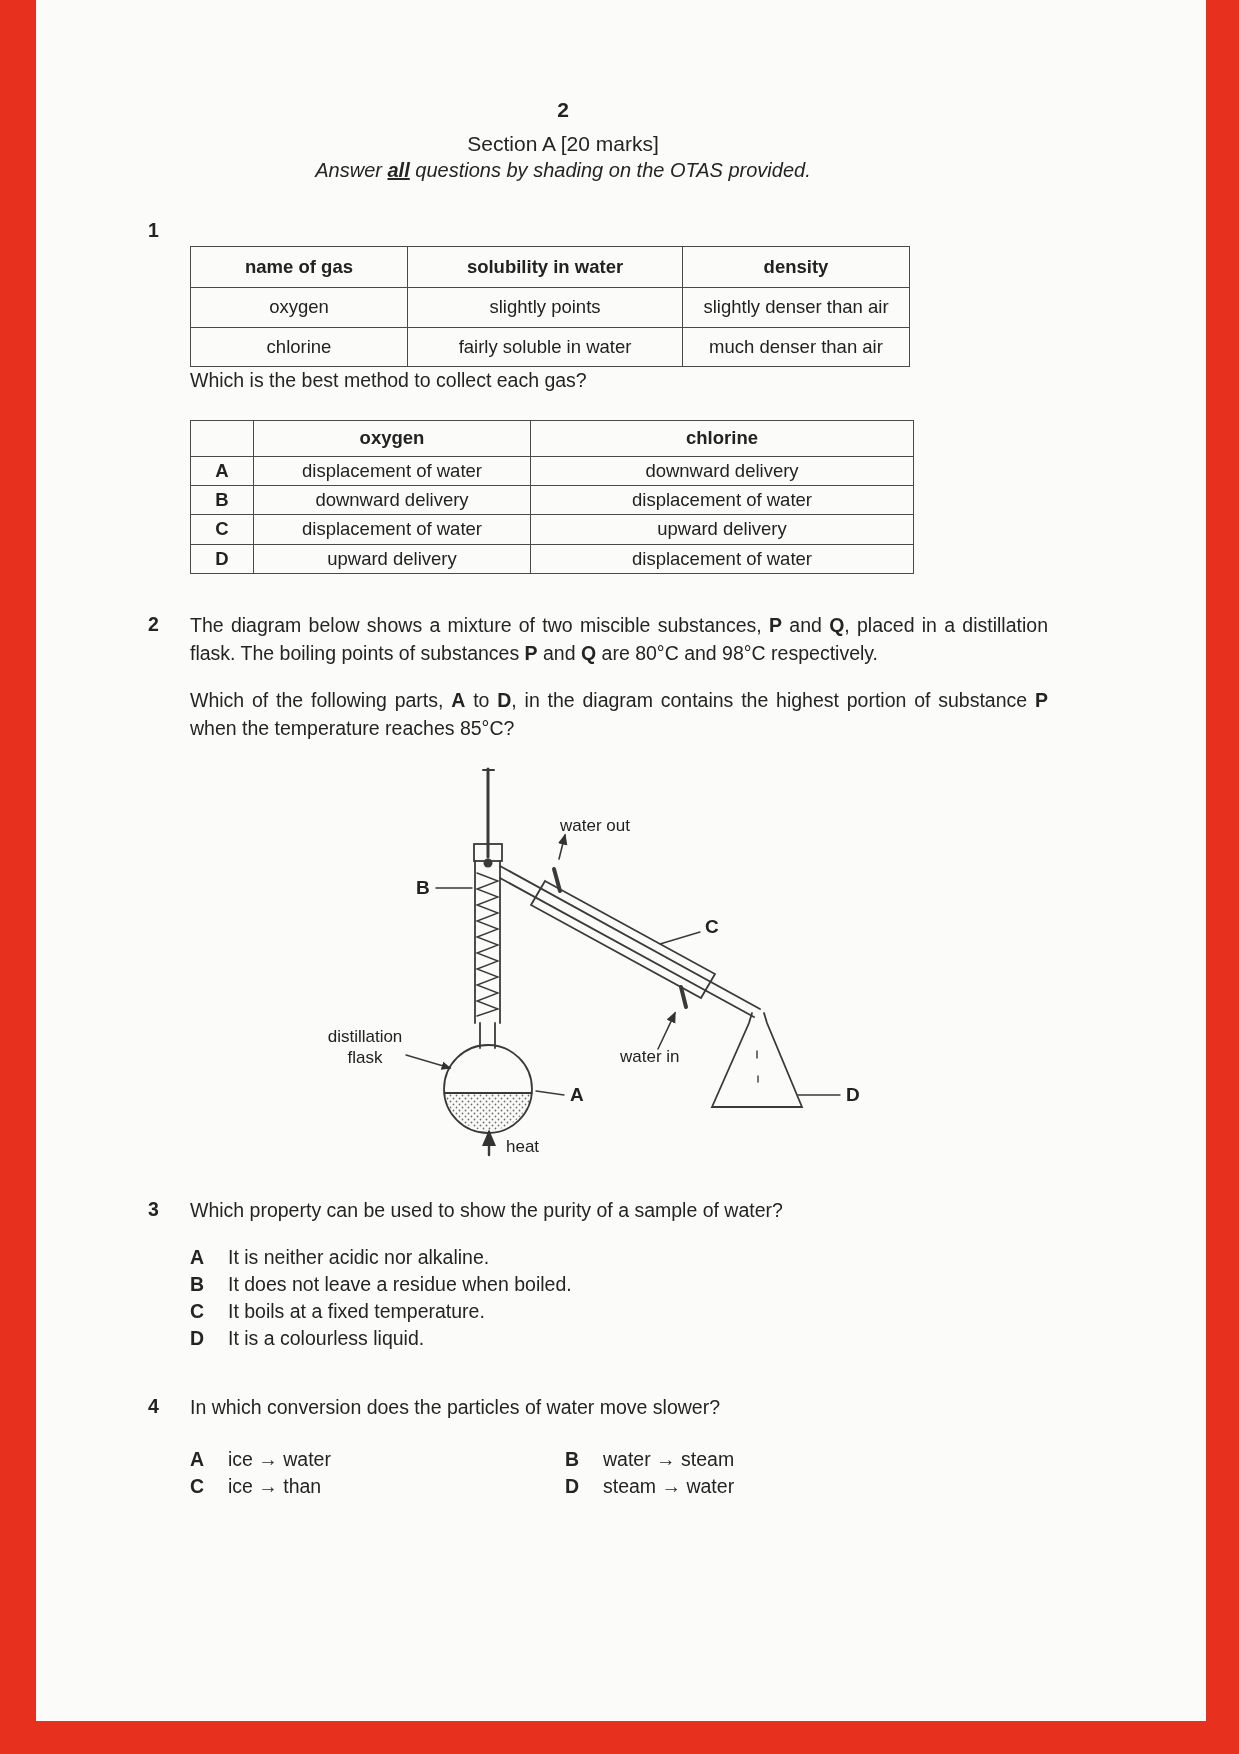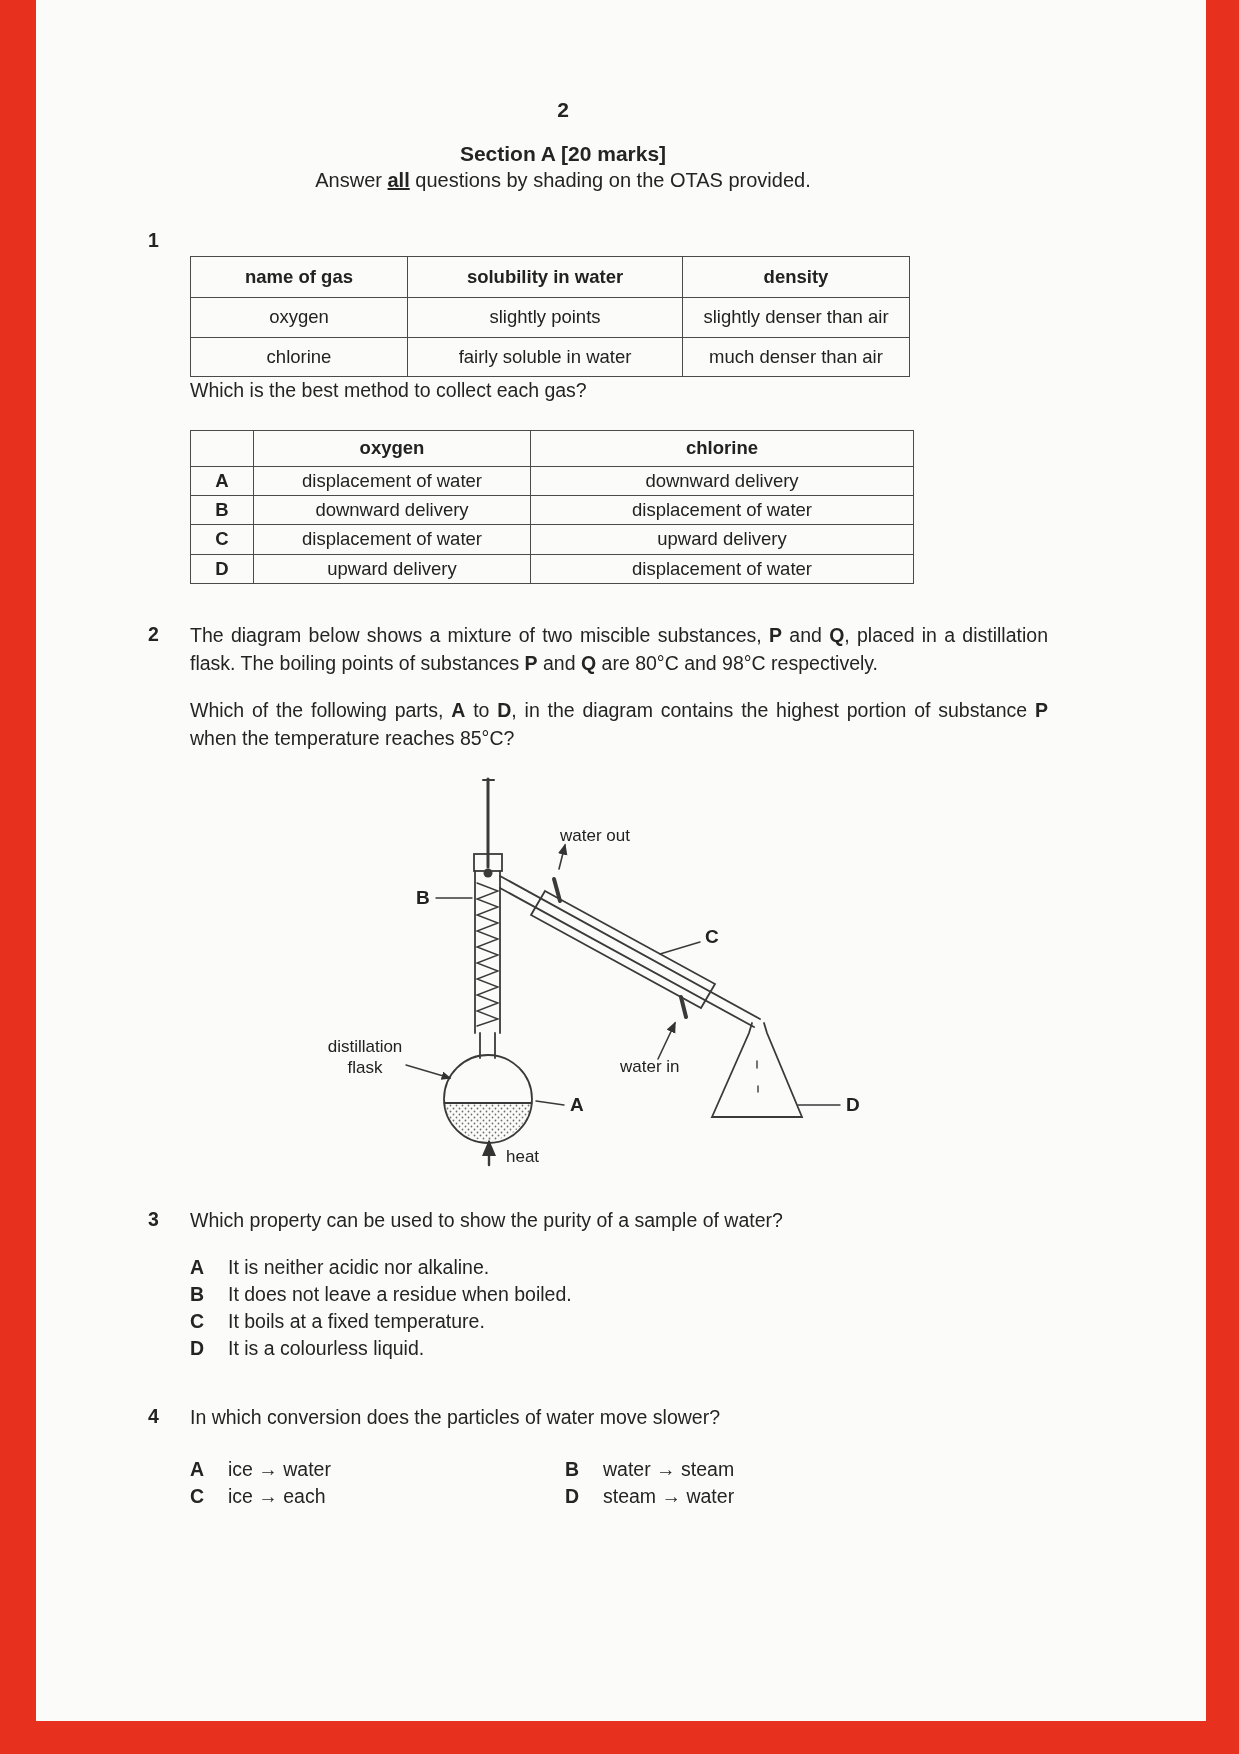--- a/index.html
+++ b/index.html
@@ -9,22 +9,22 @@
     font-family:"Liberation Sans", sans-serif; color:#242424;
   }
   .stripe{position:absolute; background:var(--red,#e8301f);}
   .stripe.left{left:0; top:0; width:36px; height:100%;}
   .stripe.right{right:0; top:0; width:33px; height:100%;}
   .stripe.bottom{left:0; bottom:0; width:100%; height:33px;}
 
   .content{position:absolute; left:148px; top:98px; width:900px;}
   .center-block{width:830px; text-align:center;}
   .page-num{font-size:21px; font-weight:bold;}
-  .section-title{font-size:21px; font-weight:bold; margin-top:20px;}
-  .instructions{font-size:20px; margin-top:3px;}
+  .section-title{font-size:21px; font-weight:normal; margin-top:10px;}
+  .instructions{font-size:20px; margin-top:3px;font-style:italic;}
   .instructions b{ text-decoration:underline; }
 
   .q{display:flex; align-items:flex-start;}
   .qnum{flex:none; width:42px; font-weight:bold; font-size:19.5px; padding-top:1px;}
   .qbody{flex:1; font-size:19.5px; line-height:1.42;}
   .qbody p{margin:0;}
   .just{text-align:justify;}
 
   .q1{margin-top:36px;}
   .q2{margin-top:38px;}
@@ -228,21 +228,21 @@
           <div class="opt-row">
             <span class="opt-label">A</span>
             <span>ice → water</span>
           </div>
           <div class="opt-row">
             <span class="opt-label">B</span>
             <span>water → steam</span>
           </div>
           <div class="opt-row">
             <span class="opt-label">C</span>
-            <span>ice → each</span>
+            <span>ice → than</span>
           </div>
           <div class="opt-row">
             <span class="opt-label">D</span>
             <span>steam → water</span>
           </div>
         </div>
       </div>
     </div>
   </div>
 

